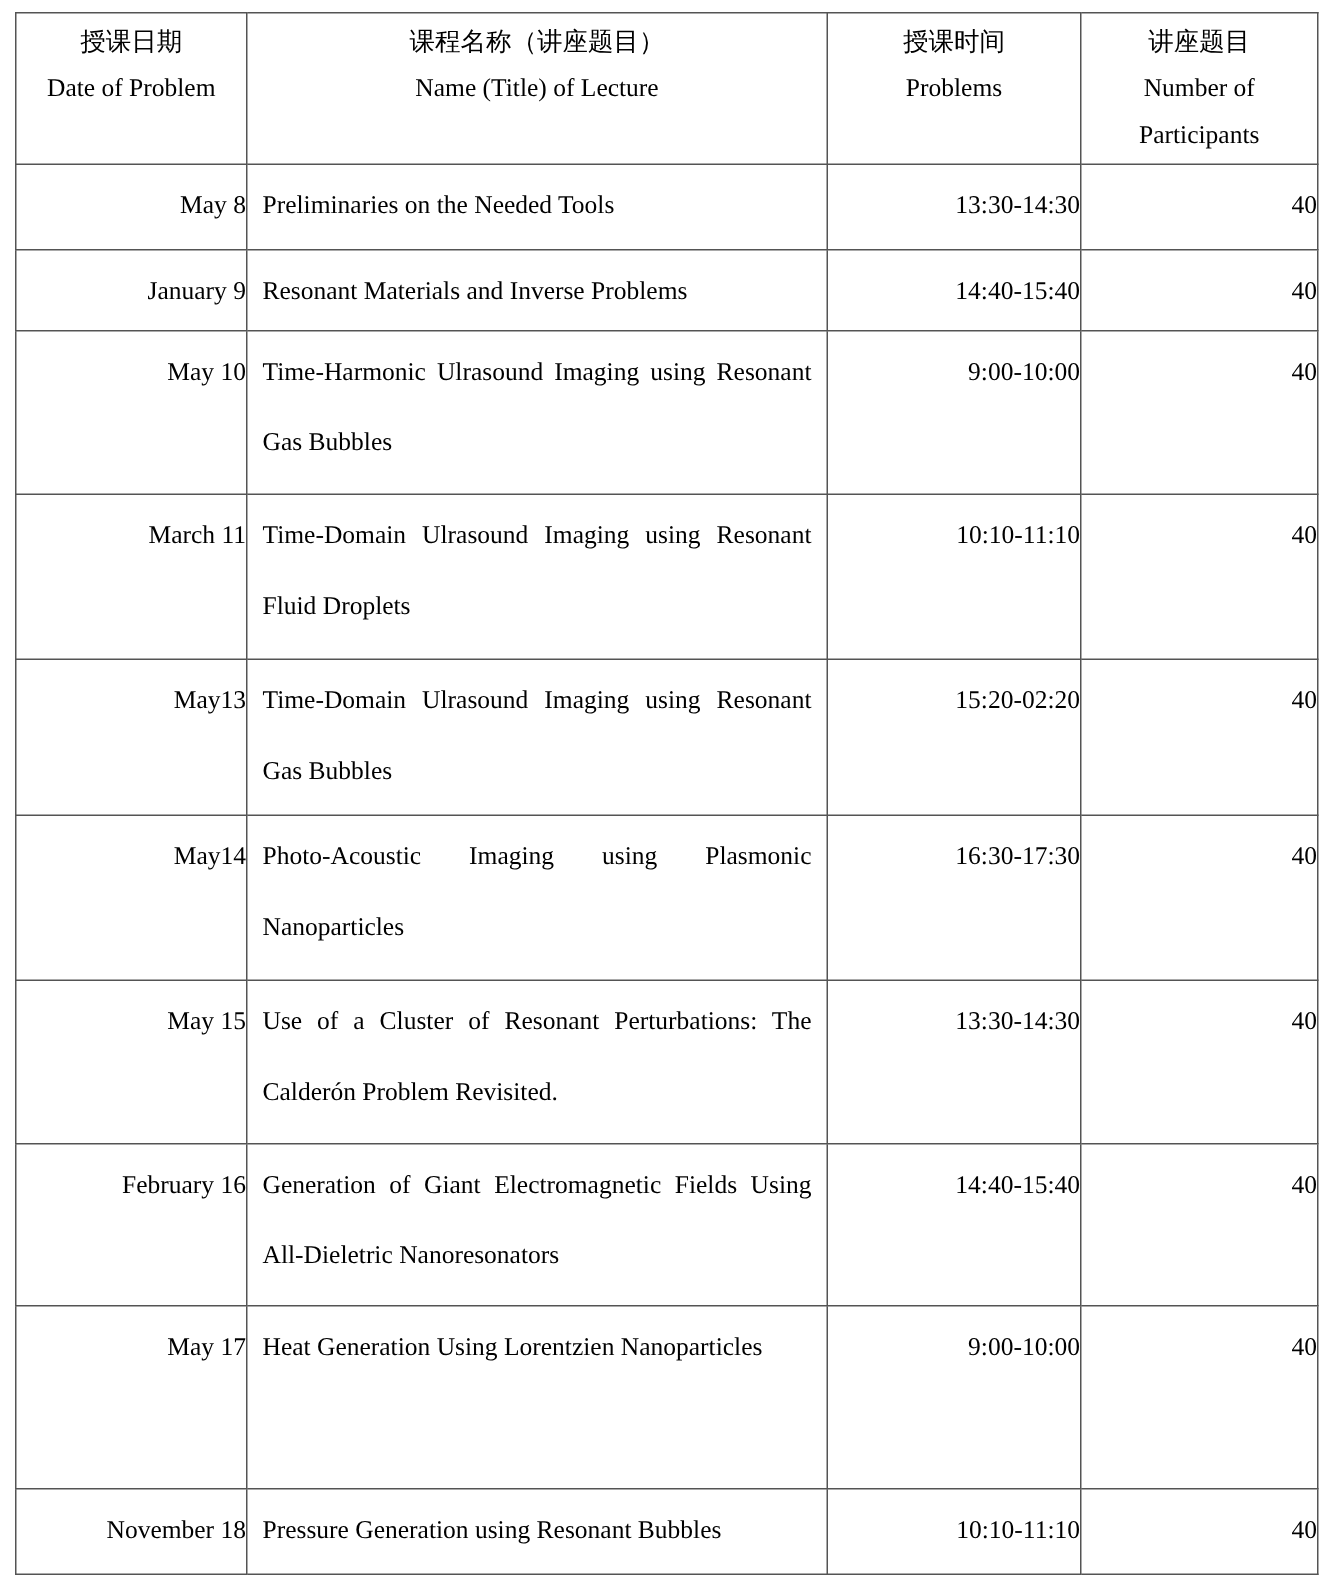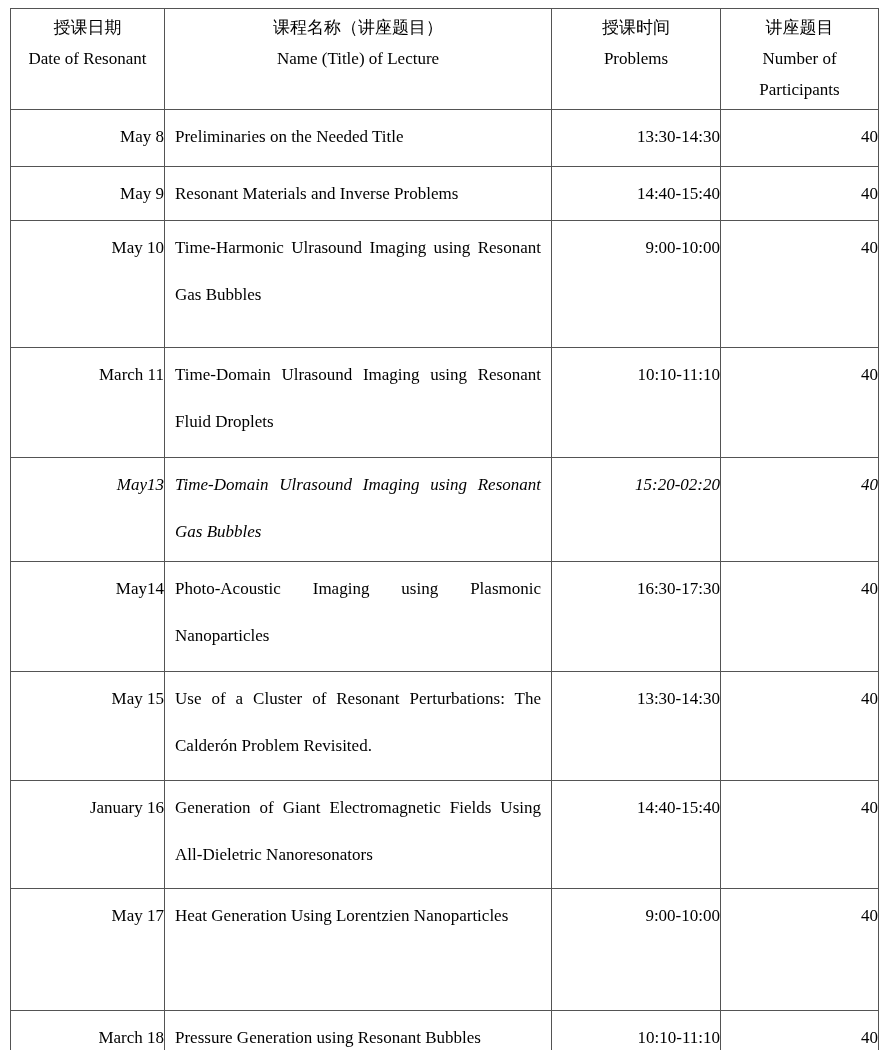--- a/index.html
+++ b/index.html
@@ -44,23 +44,23 @@
   }
   td.c-date, td.c-time, td.c-part { text-align: right; }
   td.c-title {
     text-align: justify;
     padding-left: 10px;
     padding-right: 10px;
   }
   
   tbody tr:nth-child(1)  { height: 57px; }
   tbody tr:nth-child(2)  { height: 54px; }
-  tbody tr:nth-child(3)  { height: 127px; }
+  tbody tr:nth-child(3)  { height: 109px; }
   tbody tr:nth-child(4)  { height: 110px; }
-  tbody tr:nth-child(5)  { height: 104px; font-style: italic; }
+  tbody tr:nth-child(5)  { height: 104px; }
   tbody tr:nth-child(6)  { height: 110px; }
   tbody tr:nth-child(7)  { height: 109px; margin-left: 46px; }
   tbody tr:nth-child(8)  { height: 108px; }
   tbody tr:nth-child(9)  { height: 122px; padding-left: 44px; }
   tbody tr:nth-child(10) { height: 57px; }
 </style>
 </head>
 <body>
 
 <div class="page">
@@ -68,45 +68,45 @@
     <colgroup>
       <col class="c1">
         <col class="c2">
         <col class="c3">
         <col class="c4">
     </colgroup>
     <thead>
       <tr>
         <th>
           <div>授课日期</div>
-          <div>Date of Resonant</div>
+          <div>Date of Problem</div>
         </th>
         <th>
           <div>课程名称（讲座题目）</div>
           <div>Name (Title) of Lecture</div>
         </th>
         <th>
           <div>授课时间</div>
           <div>Problems</div>
         </th>
         <th>
           <div>讲座题目</div>
           <div>Number of Participants</div>
         </th>
       </tr>
     </thead>
     <tbody>
       <tr>
         <td class="c-date">May 8</td>
-        <td class="c-title">Preliminaries on the Needed Title</td>
+        <td class="c-title">Preliminaries on the Needed Tools</td>
         <td class="c-time">13:30-14:30</td>
         <td class="c-part">40</td>
       </tr>
       <tr>
-        <td class="c-date">May 9</td>
+        <td class="c-date">January 9</td>
         <td class="c-title">Resonant Materials and Inverse Problems</td>
         <td class="c-time">14:40-15:40</td>
         <td class="c-part">40</td>
       </tr>
       <tr>
         <td class="c-date">May 10</td>
         <td class="c-title">Time-Harmonic Ulrasound Imaging using Resonant Gas Bubbles</td>
         <td class="c-time">9:00-10:00</td>
         <td class="c-part">40</td>
       </tr>
@@ -128,32 +128,32 @@
         <td class="c-time">16:30-17:30</td>
         <td class="c-part">40</td>
       </tr>
       <tr>
         <td class="c-date">May 15</td>
         <td class="c-title">Use of a Cluster of Resonant Perturbations: The Calderón Problem Revisited.</td>
         <td class="c-time">13:30-14:30</td>
         <td class="c-part">40</td>
       </tr>
       <tr>
-        <td class="c-date">January 16</td>
+        <td class="c-date">February 16</td>
         <td class="c-title">Generation of Giant Electromagnetic Fields Using All-Dieletric Nanoresonators</td>
         <td class="c-time">14:40-15:40</td>
         <td class="c-part">40</td>
       </tr>
       <tr>
         <td class="c-date">May 17</td>
         <td class="c-title">Heat Generation Using Lorentzien Nanoparticles</td>
         <td class="c-time">9:00-10:00</td>
         <td class="c-part">40</td>
       </tr>
       <tr>
-        <td class="c-date">March 18</td>
+        <td class="c-date">November 18</td>
         <td class="c-title">Pressure Generation using Resonant Bubbles</td>
         <td class="c-time">10:10-11:10</td>
         <td class="c-part">40</td>
       </tr>
     </tbody>
   </table>
 </div>
 
 </body></html>

